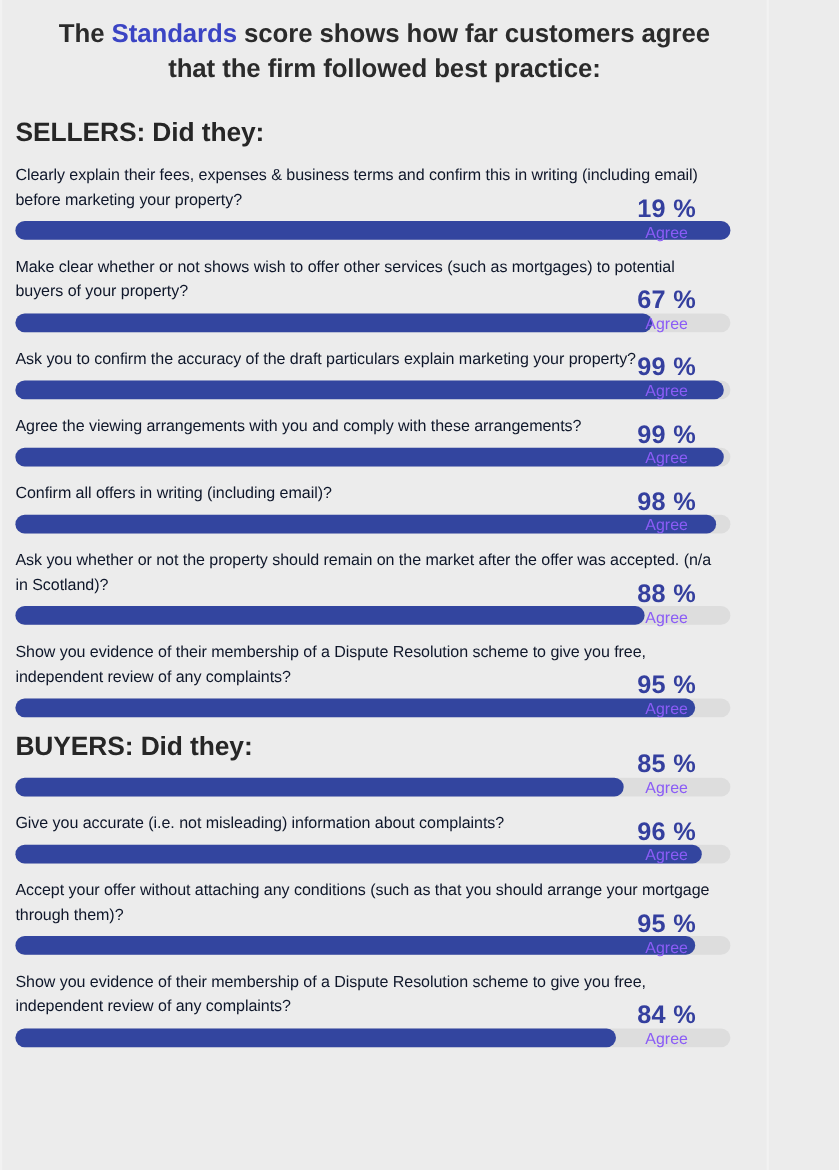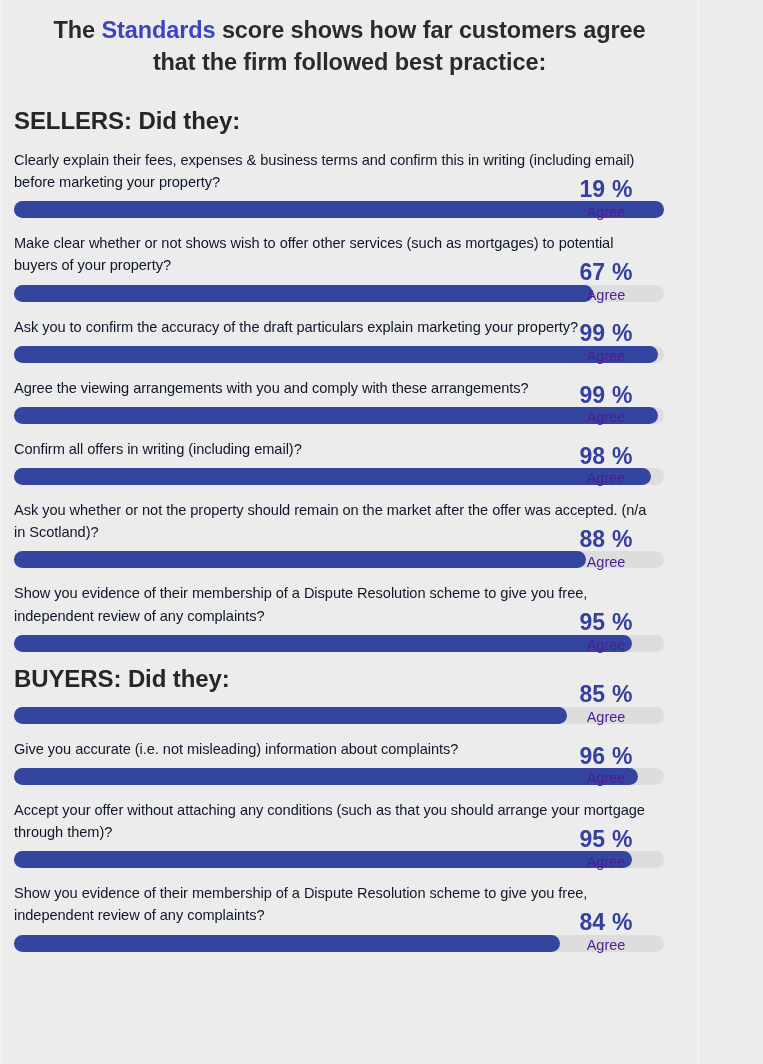--- a/index.html
+++ b/index.html
@@ -103,21 +103,21 @@
     display: block;
     font-size: 23px;
     font-weight: bold;
     color: #343f9e;
     line-height: 1.12;
     letter-spacing: 0.2px;
   }
   .score-label {
     display: block;
     font-size: 14.5px;
-    color: #4c1d95;
+    color: #8b5cf6;
     line-height: 1.35;
   }
 </style>
 </head>
 <body>
 
 <div class="page">
 
   <h1 class="title">
     <span>The </span><span class="accent">Standards</span><span> score shows how far customers agree that the firm followed best practice:</span>

